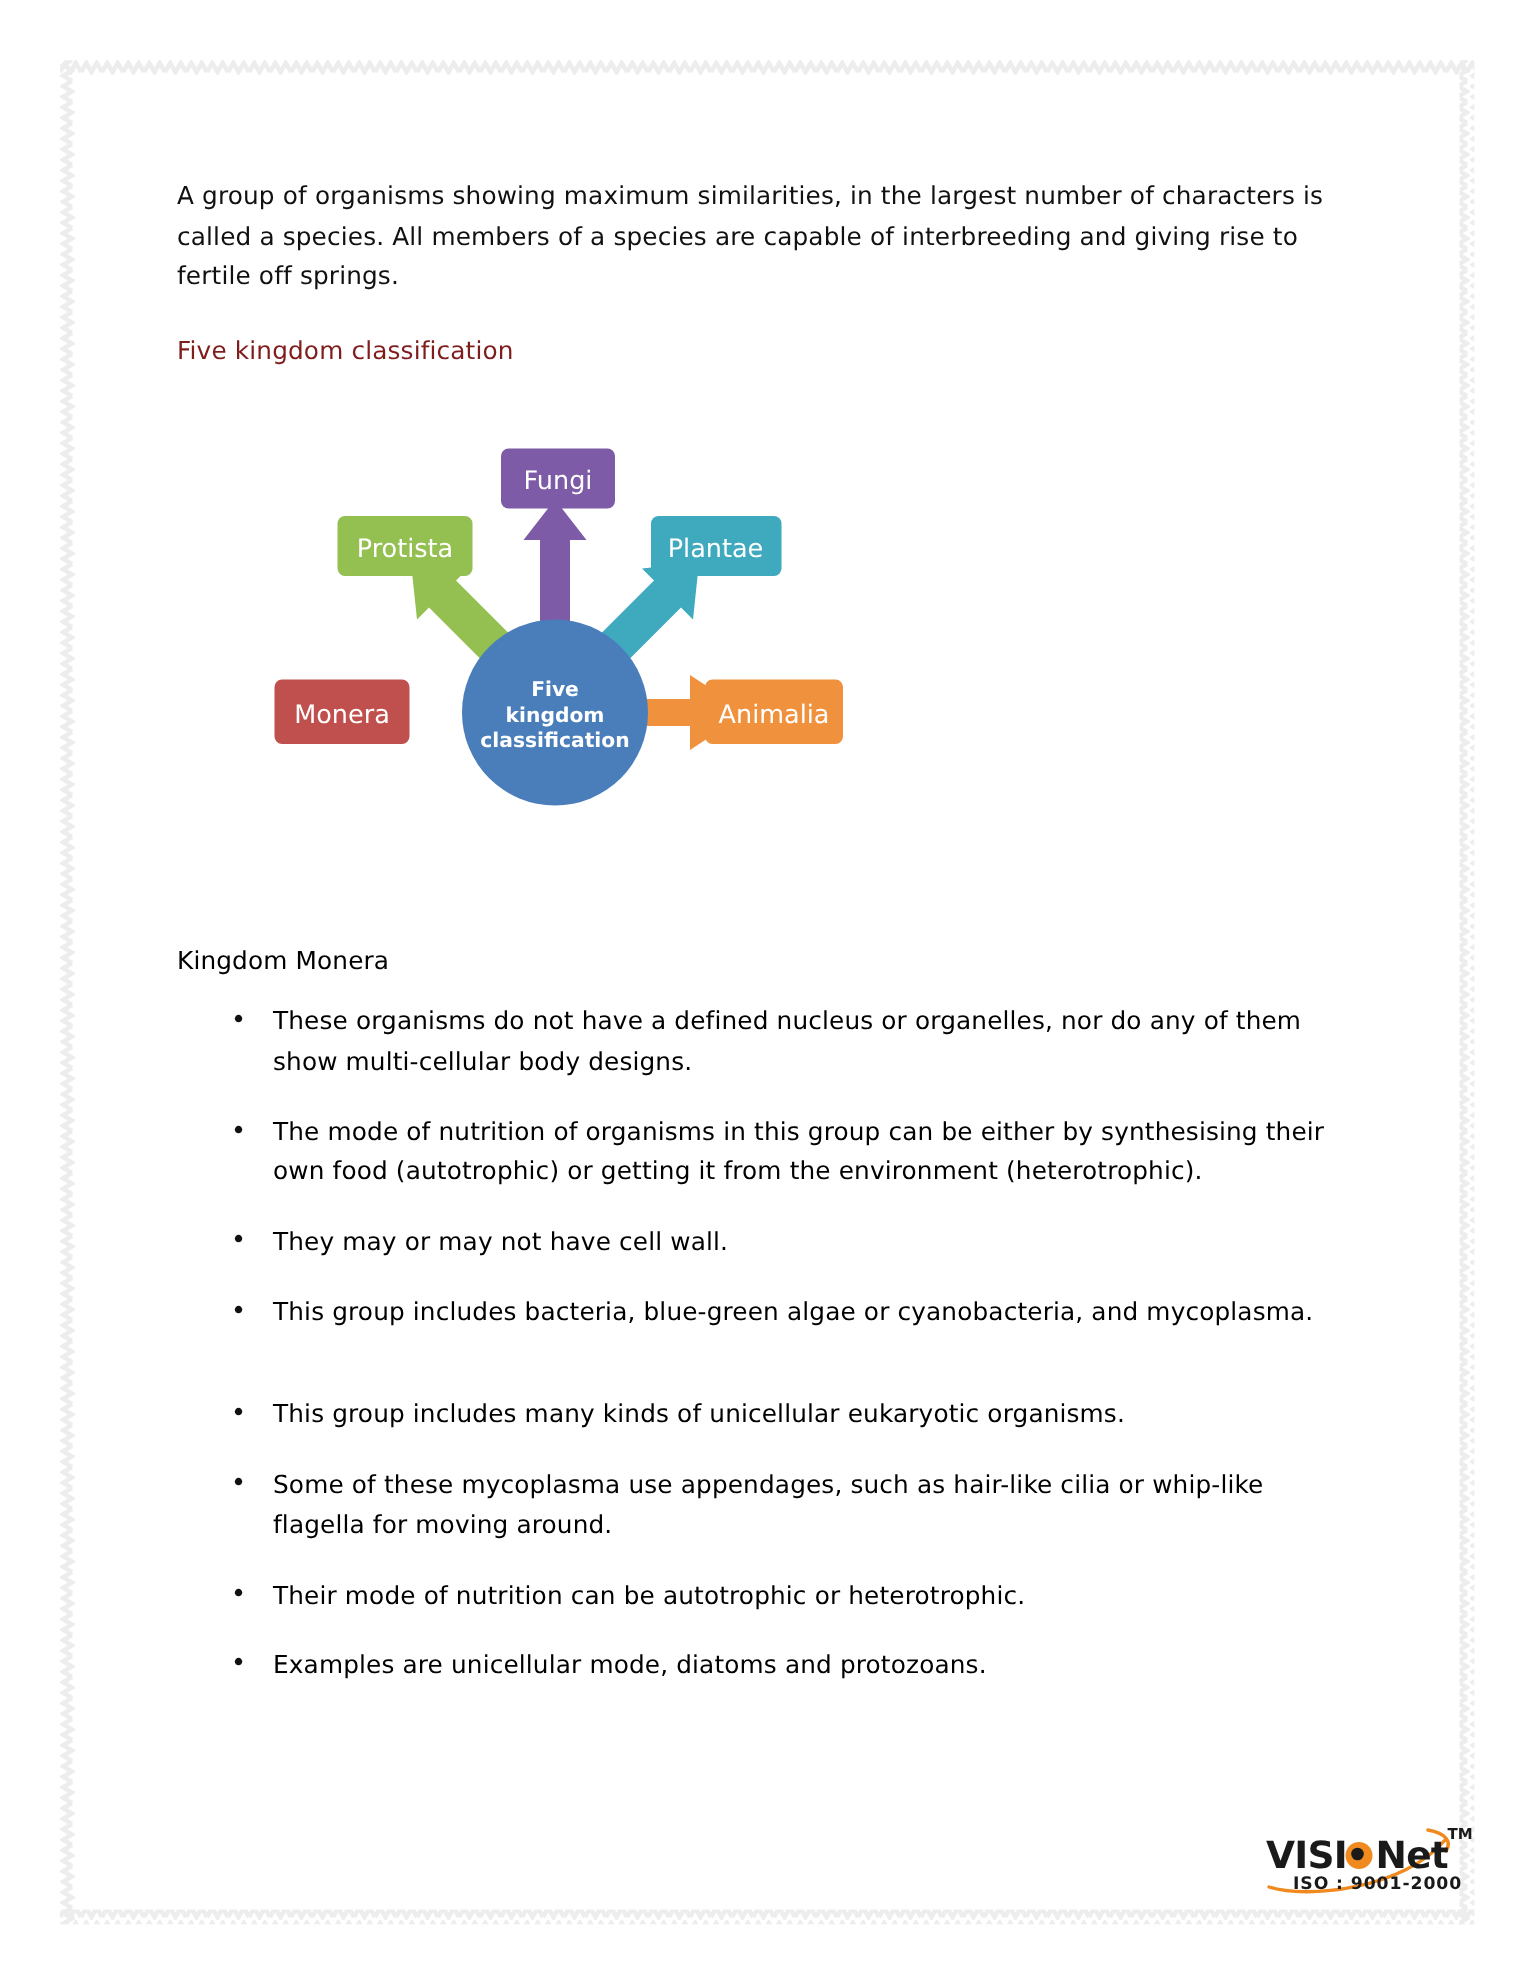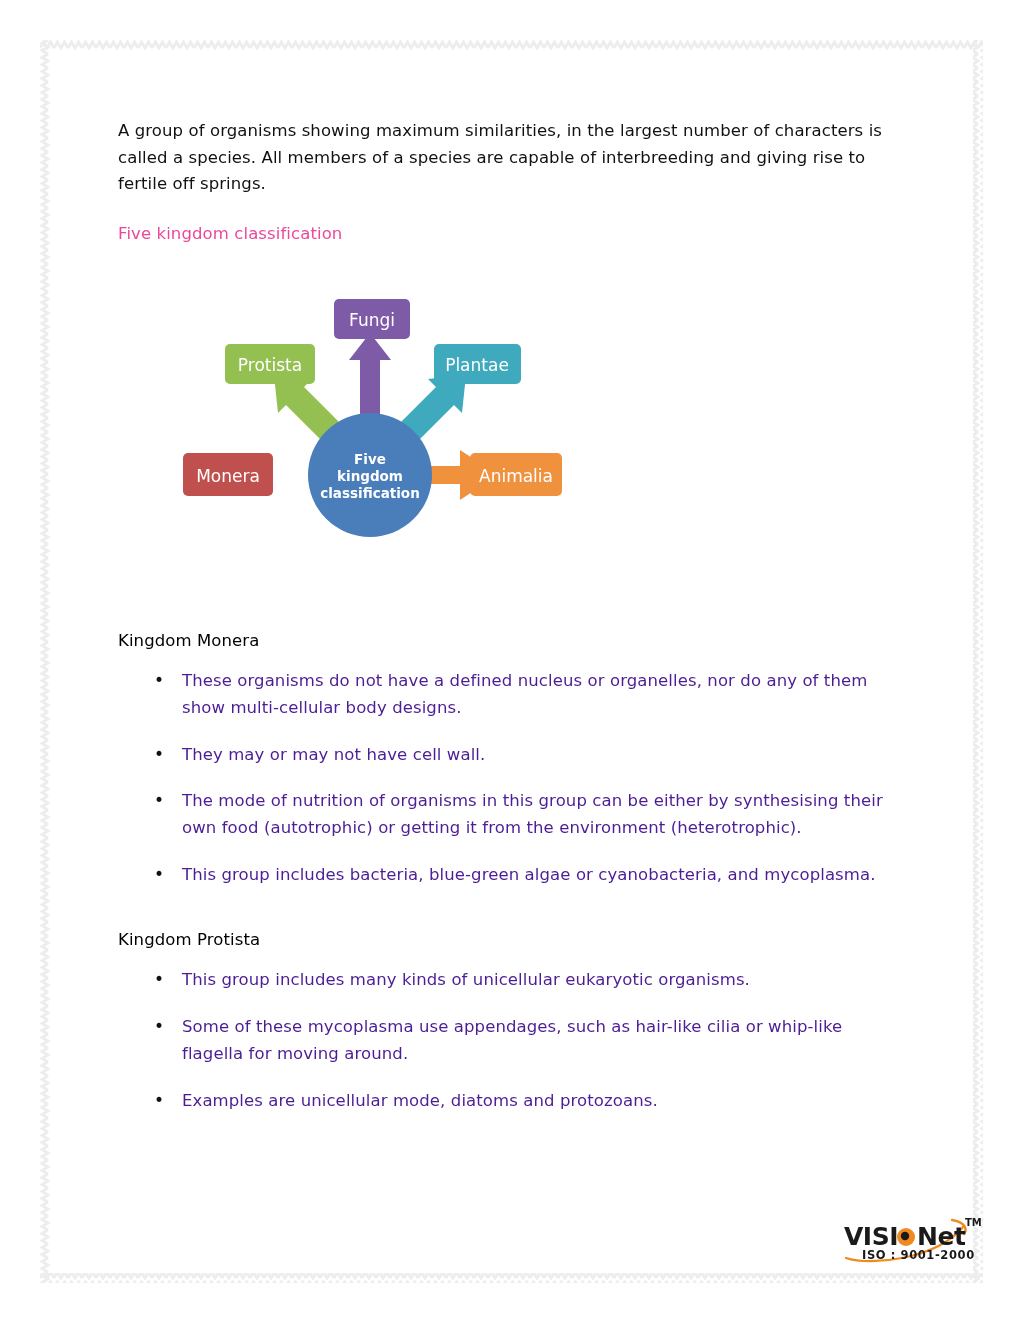--- a/index.html
+++ b/index.html
@@ -40,21 +40,21 @@
   .intro {
     font-size: 16.5px;
     line-height: 1.62;
     color: #111111;
     margin: 0 0 26px 0;
     letter-spacing: 0.1px;
   }
 
   .h-red {
     font-size: 16.5px;
-    color: #ec4899;
+    color: #7f1d1d;
     margin: 0;
     letter-spacing: 0.1px;
   }
 
   .h-blue {
     font-size: 16.5px;
     color: #000000;
     margin: 0;
     letter-spacing: 0.1px;
   }
@@ -76,21 +76,21 @@
   ul.bullets {
     list-style: none;
     margin: 18px 0 0 0;
     padding: 0;
   }
   ul.bullets li {
     position: relative;
     padding-left: 64px;
     font-size: 16.5px;
     line-height: 1.62;
-    color: #4c1d95;
+    color: #000000;
     margin-bottom: 20px;
     letter-spacing: 0.1px;
   }
   ul.bullets li:before {
     content: "\2022";
     position: absolute;
     left: 36px;
     top: -1px;
     font-size: 17px;
     color: #111111;
@@ -194,31 +194,31 @@
           </g>
 
         </svg>
       </div>
     </div>
 
     <div class="sec-monera">
       <p class="h-blue">Kingdom Monera</p>
       <ul class="bullets">
         <li>These organisms do not have a defined nucleus or organelles, nor do any of them show multi-cellular body designs.</li>
+        <li>The mode of nutrition of organisms in this group can be either by synthesising their own food (autotrophic) or getting it from the environment (heterotrophic).</li>
         <li>They may or may not have cell wall.</li>
-        <li>The mode of nutrition of organisms in this group can be either by synthesising their own food (autotrophic) or getting it from the environment (heterotrophic).</li>
         <li>This group includes bacteria, blue-green algae or cyanobacteria, and mycoplasma.</li>
       </ul>
     </div>
 
     <div class="sec-protista">
-      <p class="h-blue">Kingdom Protista</p>
       <ul class="bullets">
         <li>This group includes many kinds of unicellular eukaryotic organisms.</li>
         <li>Some of these mycoplasma use appendages, such as hair-like cilia or whip-like flagella for moving around.</li>
+        <li>Their mode of nutrition can be autotrophic or heterotrophic.</li>
         <li>Examples are unicellular mode, diatoms and protozoans.</li>
       </ul>
     </div>
 
   </div>
 
   <div class="logo">
     <svg width="150" height="52" viewBox="0 0 150 52" xmlns="http://www.w3.org/2000/svg">
 
       <path d="M6 44 C 30 52, 96 46, 124 12" fill="none" stroke="#F08A1E" stroke-width="2.2" stroke-linecap="round"></path>

